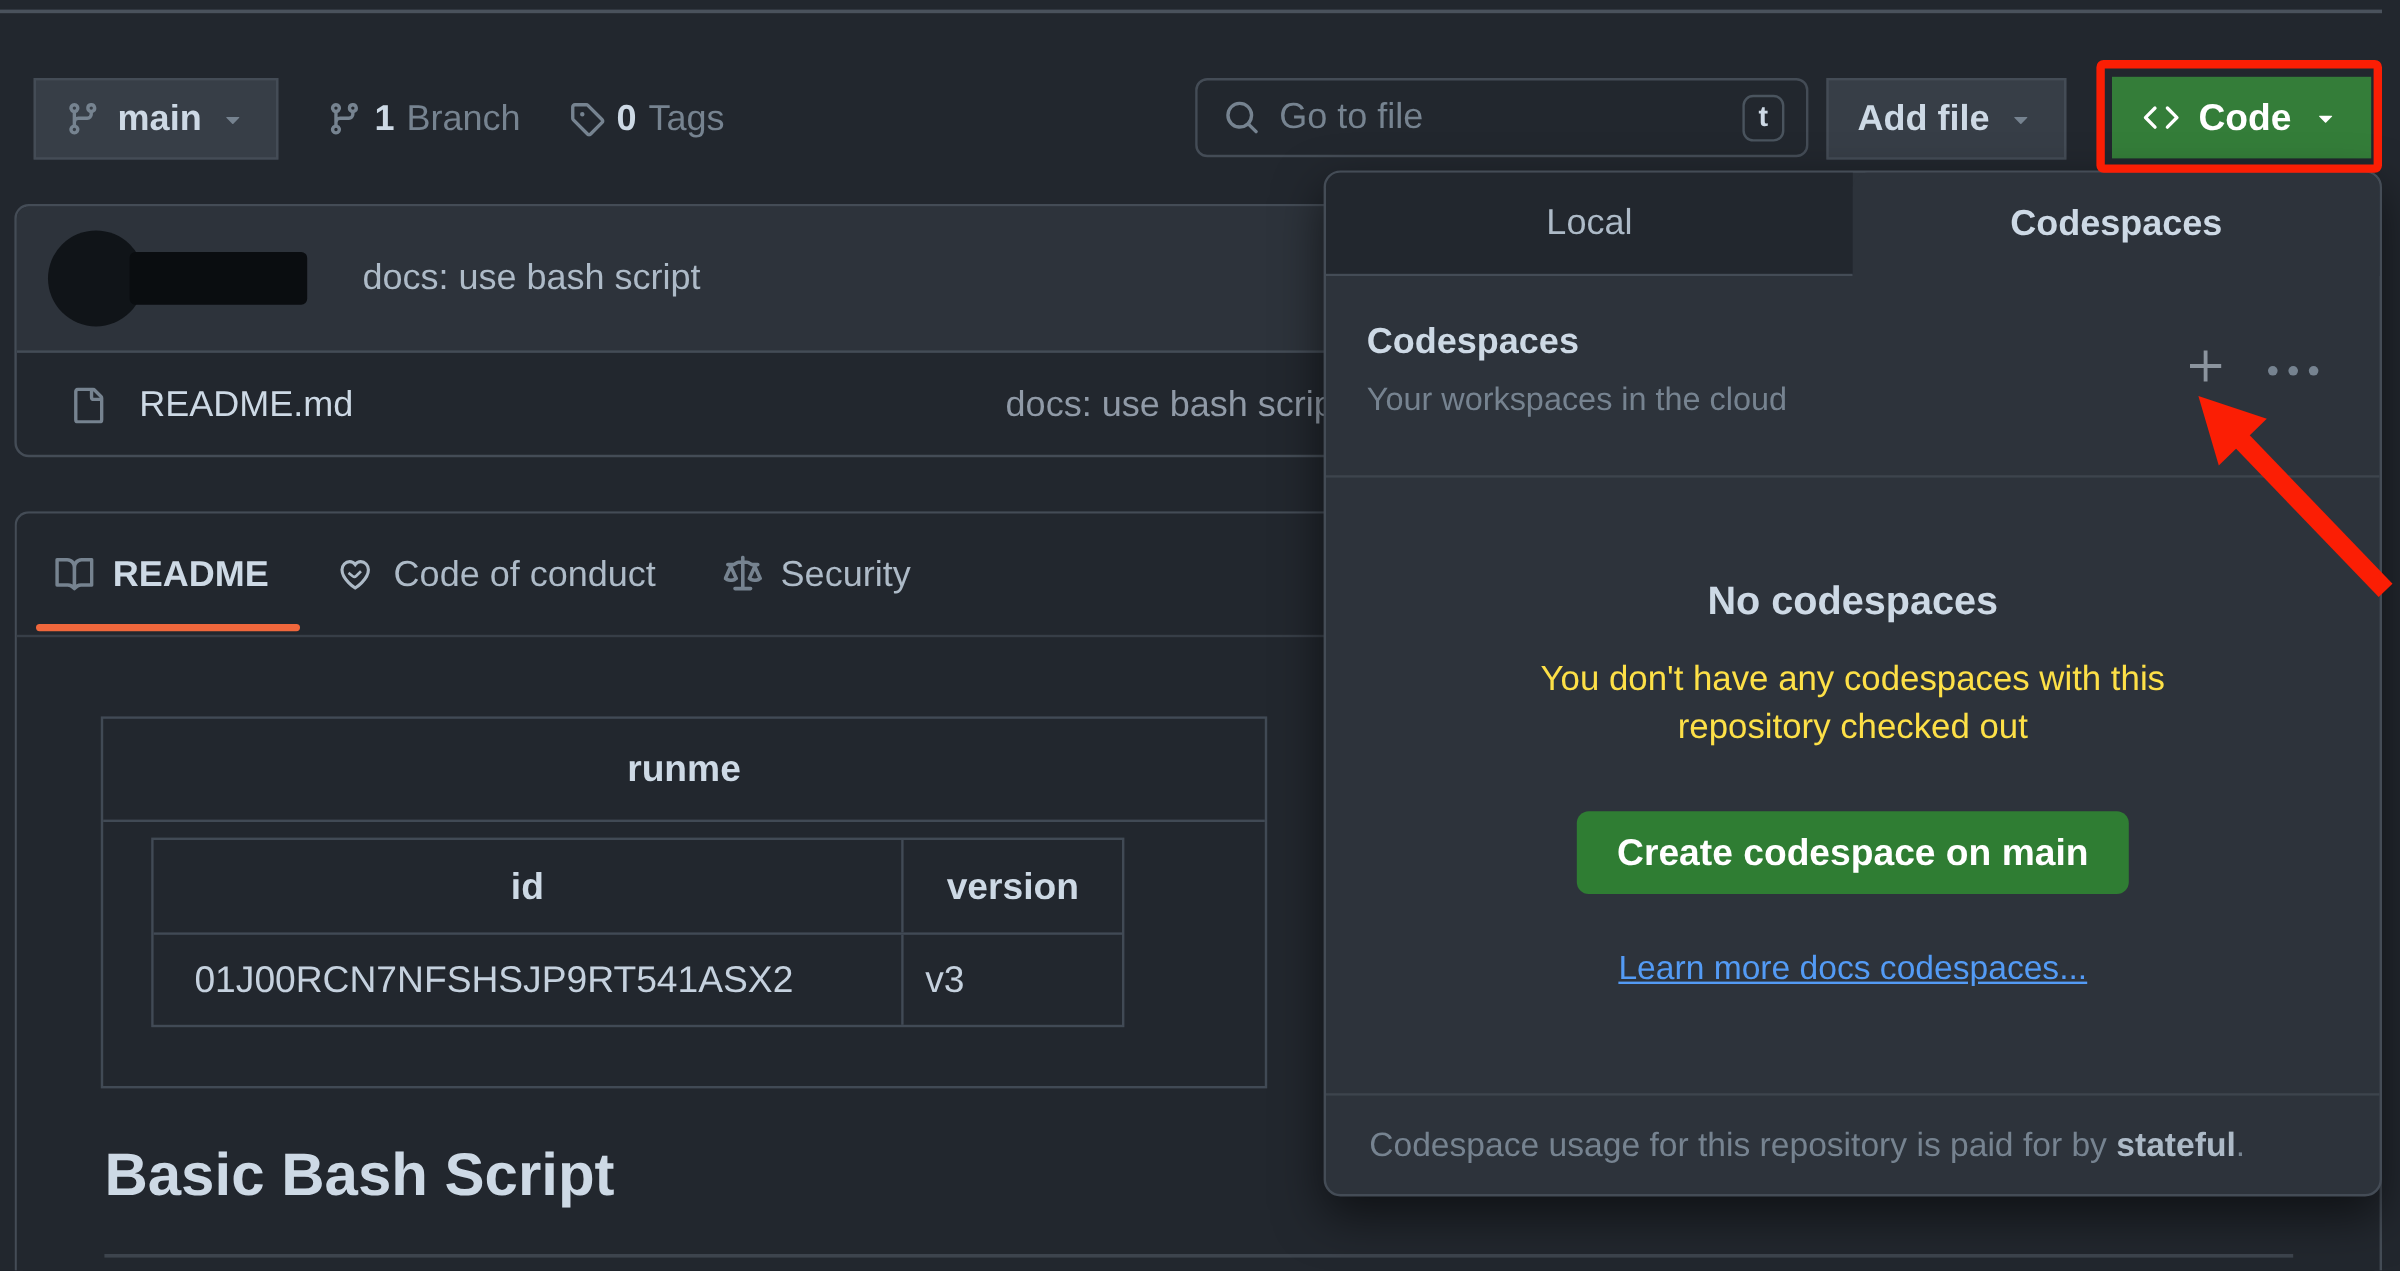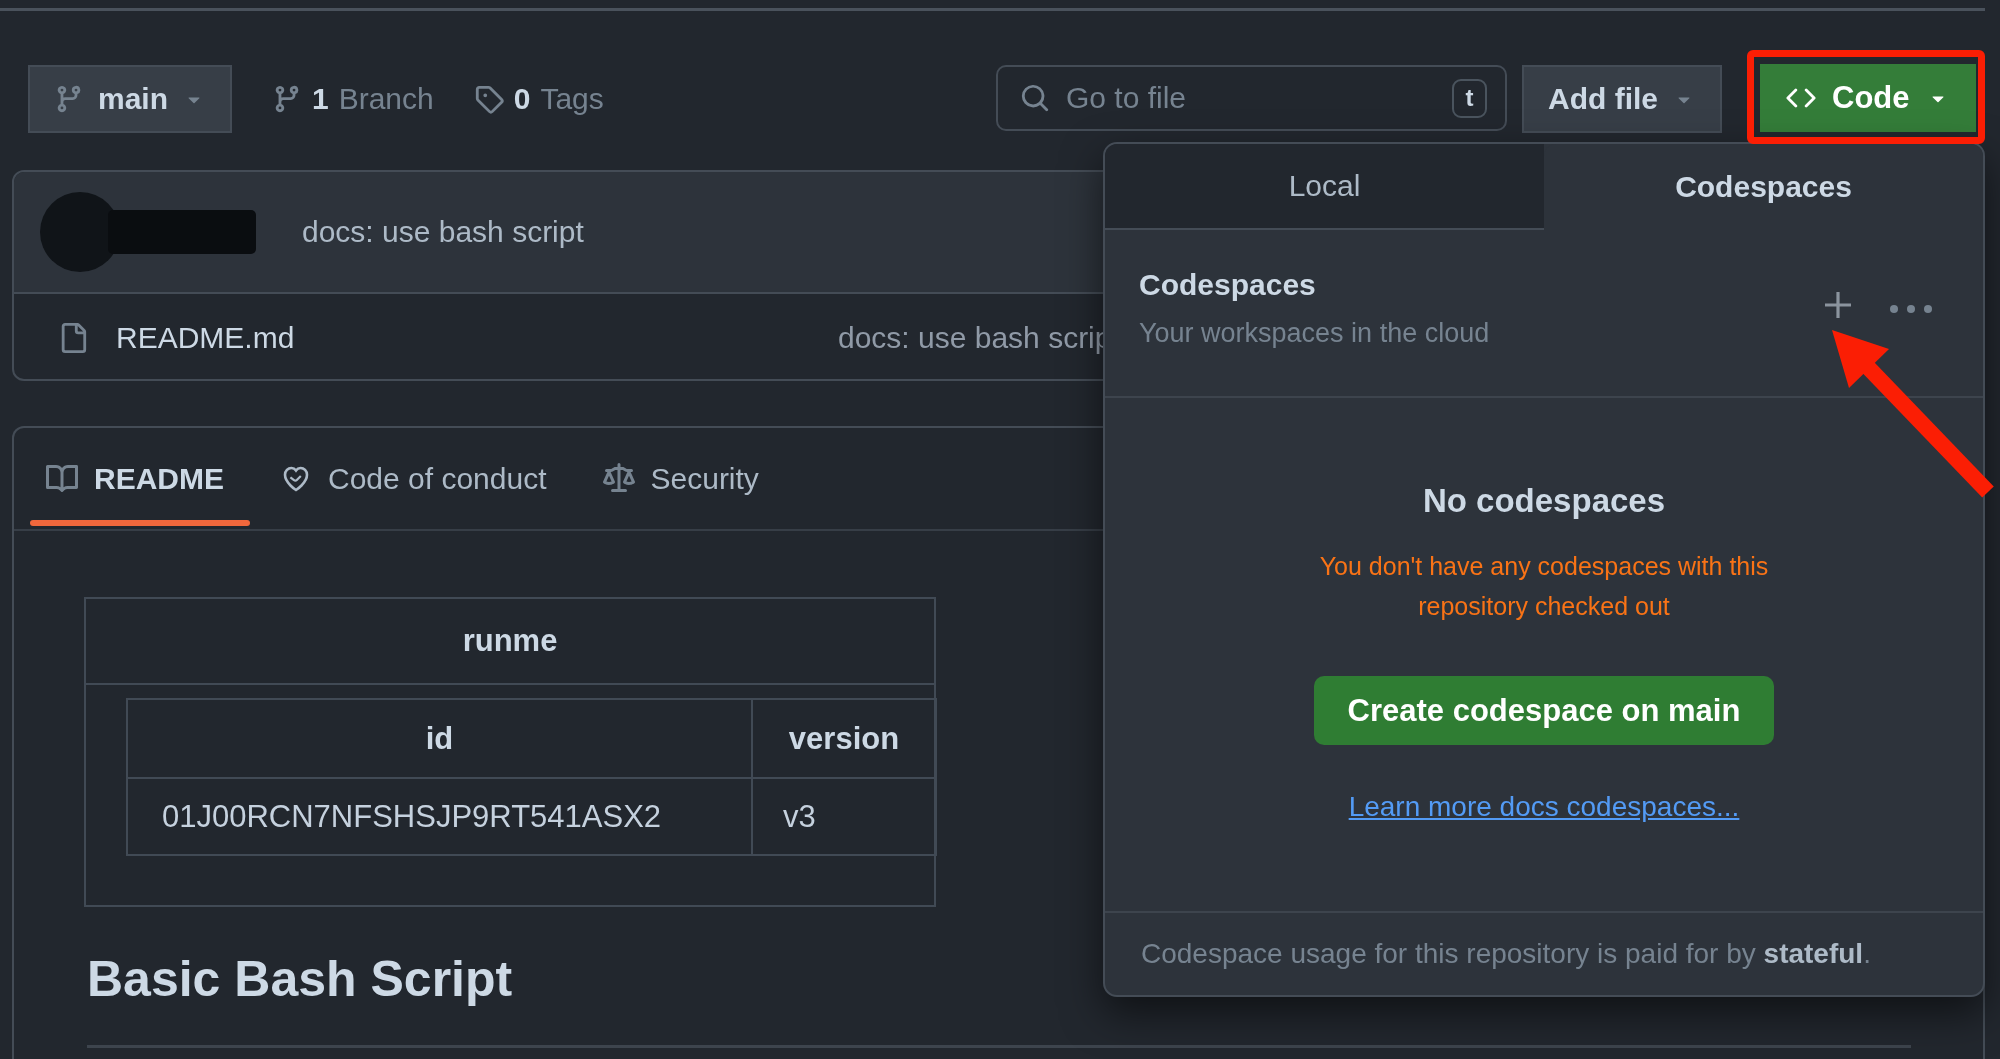--- a/index.html
+++ b/index.html
@@ -91,32 +91,32 @@
   .readme-tabs {
     position:relative; height:103px; border-bottom:2px solid #373e47;
     display:flex; align-items:center; padding-left:32px;
   }
   .rtab { display:flex; align-items:center; gap:16px; margin-right:56px; font-size:30px; color:#adbac7; cursor:pointer; }
   .rtab .octicon { color:#768390; }
   .rtab.active { color:#cdd9e5; font-weight:700; }
   .tab-underline { position:absolute; left:16px; top:92px; width:220px; height:6px; background:#f0673c; border-radius:3px; }
 
   .md-table-outer {
-    position:absolute; left:70px; top:169px; width:852px; height:310px;
+    position:absolute; left:70px; top:169px; width:972px; height:310px;
     border:2px solid #414a55; color:#cdd9e5; font-size:31px;
   }
   .md-table-title { height:86px; border-bottom:2px solid #414a55; display:flex; align-items:center; justify-content:center; font-weight:700; }
   .md-table-inner { position:absolute; left:40px; top:99px; width:811px; border:2px solid #414a55; }
   .md-row { display:flex; height:77px; }
   .md-row + .md-row { border-top:2px solid #414a55; }
   .md-cell-id { width:625px; border-right:2px solid #414a55; display:flex; align-items:center; }
   .md-cell-ver { flex:1; display:flex; align-items:center; }
   .md-head .md-cell-id, .md-head .md-cell-ver { justify-content:center; font-weight:700; }
   .md-body .md-cell-id { padding-left:34px; color:#c5d1de; }
-  .md-body .md-cell-ver { padding-left:30px; color:#c5d1de; }
+  .md-body .md-cell-ver { padding-left:18px; color:#c5d1de; }
 
   .md-h1 { position:absolute; left:73px; top:522px; font-size:50px; font-weight:700; color:#cdd9e5; }
   .md-h1-rule { position:absolute; left:73px; top:617px; width:1824px; height:3px; background:#3d444d; }
 
   
   .popover {
     position:absolute; left:1103px; top:142px; width:882px; height:855px;
     background:#2d333b; border:2px solid #444c56; border-radius:14px;
     box-shadow:0 16px 40px rgba(0,0,0,.55);
     z-index:5; display:flex; flex-direction:column;
@@ -126,21 +126,21 @@
   .pop-tab.local { background:#22272e; border-bottom:2px solid #444c56; border-top-left-radius:12px; color:#adbac7; }
   .pop-tab.codespaces { background:#2d333b; border-top-left-radius:12px; border-top-right-radius:12px; color:#cdd9e5; font-weight:700; }
   .pop-header { position:relative; height:168px; flex:none; border-bottom:2px solid #3d444d; padding:38px 0 0 34px; }
   .pop-title { font-size:30px; font-weight:700; color:#cdd9e5; }
   .pop-sub { margin-top:16px; font-size:27px; color:#768390; }
   .icon-btn { position:absolute; background:none; border:none; cursor:pointer; padding:6px; }
   .plus-btn { right:122px; top:52px; }
   .kebab-btn { right:44px; top:66px; }
   .pop-body { flex:1; text-align:center; }
   .empty-title { margin-top:84px; font-size:33px; font-weight:700; color:#cdd9e5; }
-  .empty-line { font-size:25px; color:#f97316; line-height:40px; }
+  .empty-line { font-size:29px; color:#fde047; line-height:40px; }
   .empty-line.first { margin-top:26px; }
   .cta-btn {
     margin-top:50px; display:inline-block; width:460px; height:69px; line-height:69px;
     background:#2f7d33; border:none; border-radius:10px;
     color:#ffffff; font-size:31px; font-weight:700; font-family:inherit; cursor:pointer;
   }
   .learn-link { display:inline-block; margin-top:46px; font-size:28px; color:#539bf5; text-decoration:underline; cursor:pointer; }
   .pop-footer {
     flex:none; height:84px; border-top:2px solid #3d444d;
     display:flex; align-items:center; padding:0 36px;

